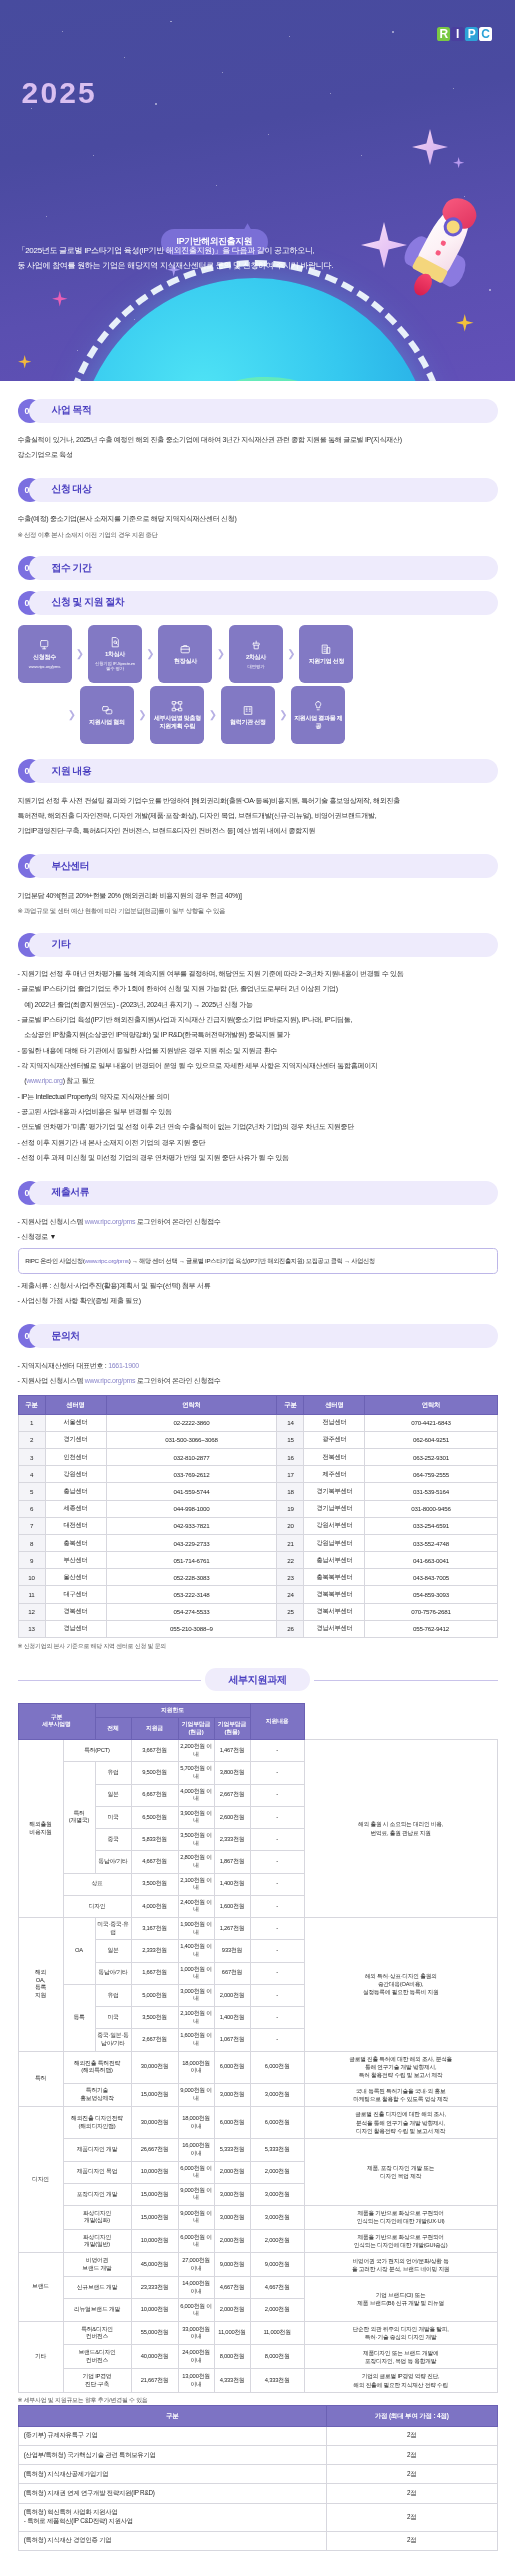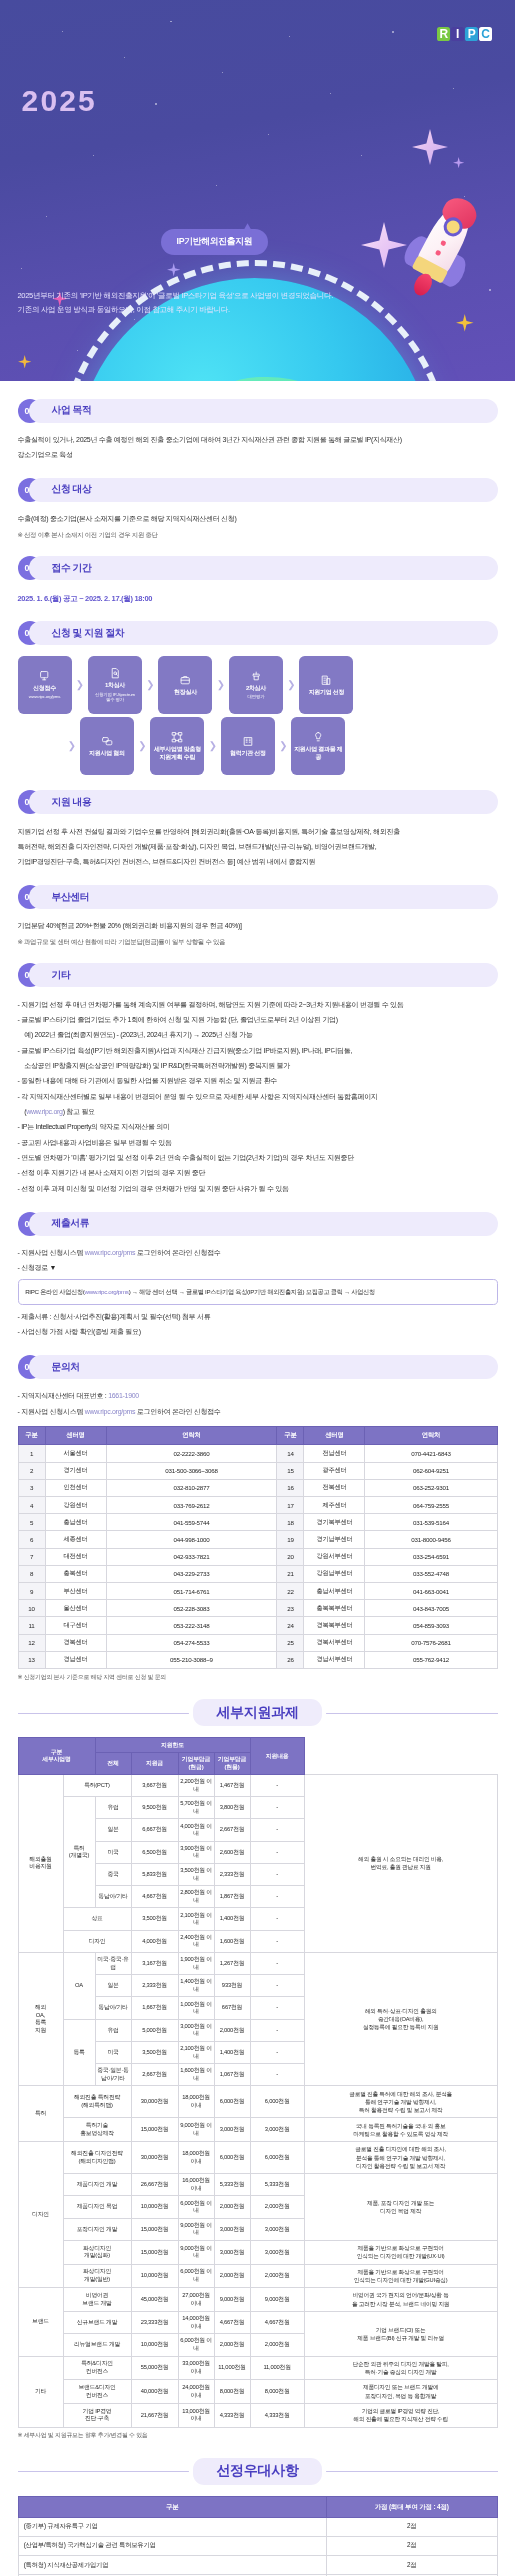--- a/index.html
+++ b/index.html
@@ -24,21 +24,21 @@
   .ripc-logo {
     position:absolute; top:27px; right:23px; display:flex; align-items:center;
     gap:0.5px; font-size:15.5px; font-weight:bold; letter-spacing:-0.5px;
   }
   .ripc-logo .blk { width:13.4px;height:14.4px;border-radius:2.6px;display:flex;
     align-items:center;justify-content:center;color:#fff;font-size:12px;line-height:1; }
   .ripc-logo .b1{background:#7ac943;} .ripc-logo .b2{background:#4b3f9e;}
   .ripc-logo .b3{background:#2da3d8;} .ripc-logo .b4{background:#ffffff;color:#2da3d8;}
 
   .hero-year {
-    position:absolute; left:21.6px; top:86px; font-size:30px; font-weight:bold;
+    position:absolute; left:21.6px; top:78px; font-size:30px; font-weight:bold;
     color:#d9bff0; letter-spacing:2.1px; line-height:1;
   }
   .hero-title {
     position:absolute; left:20.6px; top:135px; font-size:30px; font-weight:bold;
     color:#ffffff; letter-spacing:-1.5px; line-height:1.18; white-space:nowrap;
   }
   .hero-badge {
     position:absolute; left:161px; top:229px; background:#7a6fd6; color:#fff;
     font-size:8.8px; font-weight:bold; padding:7.2px 15.5px; border-radius:15.5px;
     letter-spacing:-0.3px;
@@ -163,21 +163,21 @@
   .tbl td { border:0.5px solid #d7d7de; padding:3.6px 2.1px; text-align:center; color:#262626; }
   .contact-tbl td.idx { background:#f4f4f8; width:27px; }
   .contact-tbl td.nm { width:61px; }
 
   .divider-title { position:relative; text-align:center; margin:17.5px 0 11.3px; }
   .divider-title:before {
     content:""; position:absolute; left:0; right:0; top:50%; height:0.5px; background:#c9c3ea;
   }
   .divider-title span {
     position:relative; display:inline-block; background:#efecfb; color:#4a3fc0;
-    font-size:14px; font-weight:bold; padding:4.6px 23px; border-radius:11.3px;
+    font-size:10px; font-weight:bold; padding:4.6px 23px; border-radius:11.3px;
     letter-spacing:-0.3px; box-shadow:0 0 0 4.1px #fff;
   }
 
   .detail-tbl th { padding:3.1px 1px; font-size:5.9px; line-height:1.25; }
   .detail-tbl td { padding:3.1px 1.5px; font-size:5.8px; line-height:1.3; }
   .detail-tbl td.grp { font-weight:normal; }
   .detail-tbl td.desc { text-align:center; font-size:5.7px; line-height:1.45; padding:3.1px 3.6px; }
 
   .bonus-tbl th { font-size:6.5px; padding:5.2px 2.1px; }
   .bonus-tbl td { padding:4.6px 5.2px; font-size:6.3px; }
@@ -260,25 +260,25 @@
         <span class="blk b2">I</span>
         <span class="blk b3">P</span>
         <span class="blk b4">C</span>
     </div>
 
     <div class="hero-year">2025</div>
     <div class="hero-title">
     </div>
     <div class="hero-badge">IP기반해외진출지원</div>
 
-    <div class="hero-note" style="top:289px;">
-      <div>2025년부터 기존의 'IP기반 해외진출지원'이 '글로벌 IP스타기업 육성'으로 사업명이 변경되었습니다.</div>
-      <div>기존의 사업 운영 방식과 동일하오니, 이점 참고해 주시기 바랍니다.</div>
-    </div>
-
+
+    <div class="hero-desc" style="top:244px;">
+      <div>「2025년도 글로벌 IP스타기업 육성(IP기반 해외진출지원)」을 다음과 같이 공고하오니,</div>
+      <div>동 사업에 참여를 원하는 기업은 해당지역 지식재산센터로 문의 및 신청하여 주시기 바랍니다.</div>
+    </div>
   </div>
 
   <div class="body-wrap">
 
     <div class="sec-head">
       <div class="num">01</div>
       <div class="bar"></div>
       <div class="ttl">사업 목적</div>
     </div>
     <div class="sec-body">
@@ -293,23 +293,20 @@
     </div>
     <div class="sec-body">
       <p>수출(예정) 중소기업(본사 소재지를 기준으로 해당 지역지식재산센터 신청)</p>
       <p class="sub-note">※ 선정 이후 본사 소재지 이전 기업의 경우 지원 중단</p>
     </div>
 
     <div class="sec-head">
       <div class="num">03</div>
       <div class="bar"></div>
       <div class="ttl">접수 기간</div>
-    </div>
-    <div class="sec-body">
-      <p class="date-line">2025. 1. 6.(월) 공고 ~ 2025. 2. 17.(월) 18:00</p>
     </div>
 
     <div class="sec-head">
       <div class="num">04</div>
       <div class="bar"></div>
       <div class="ttl">신청 및 지원 절차</div>
     </div>
     <div class="sec-body">
       <div class="flow" id="flow-row1">
           <div class="flow-card">
@@ -840,23 +837,20 @@
             <td>21,667천원</td>
             <td>13,000천원 이내</td>
             <td>4,333천원</td>
             <td>4,333천원</td>
             <td class="desc">기업의 글로벌 IP경영 역량 진단,<br>해외 진출에 필요한 지식재산 전략 수립</td>
           </tr>
         </tbody>
     </table>
     <div class="tbl-note">※ 세부사업 및 지원규모는 향후 추가/변경될 수 있음</div>
 
-    <div class="divider-title">
-      <span>선정우대사항</span>
-    </div>
     <table class="tbl bonus-tbl">
       <thead>
           <tr id="bonus-head">
             <th>구분</th>
             <th class="pt">가점 (최대 부여 가점 : 4점)</th>
           </tr>
         </thead>
       <tbody id="bonus-body">
           <tr>
             <td class="left">(중기부) 규제자유특구 기업</td>

